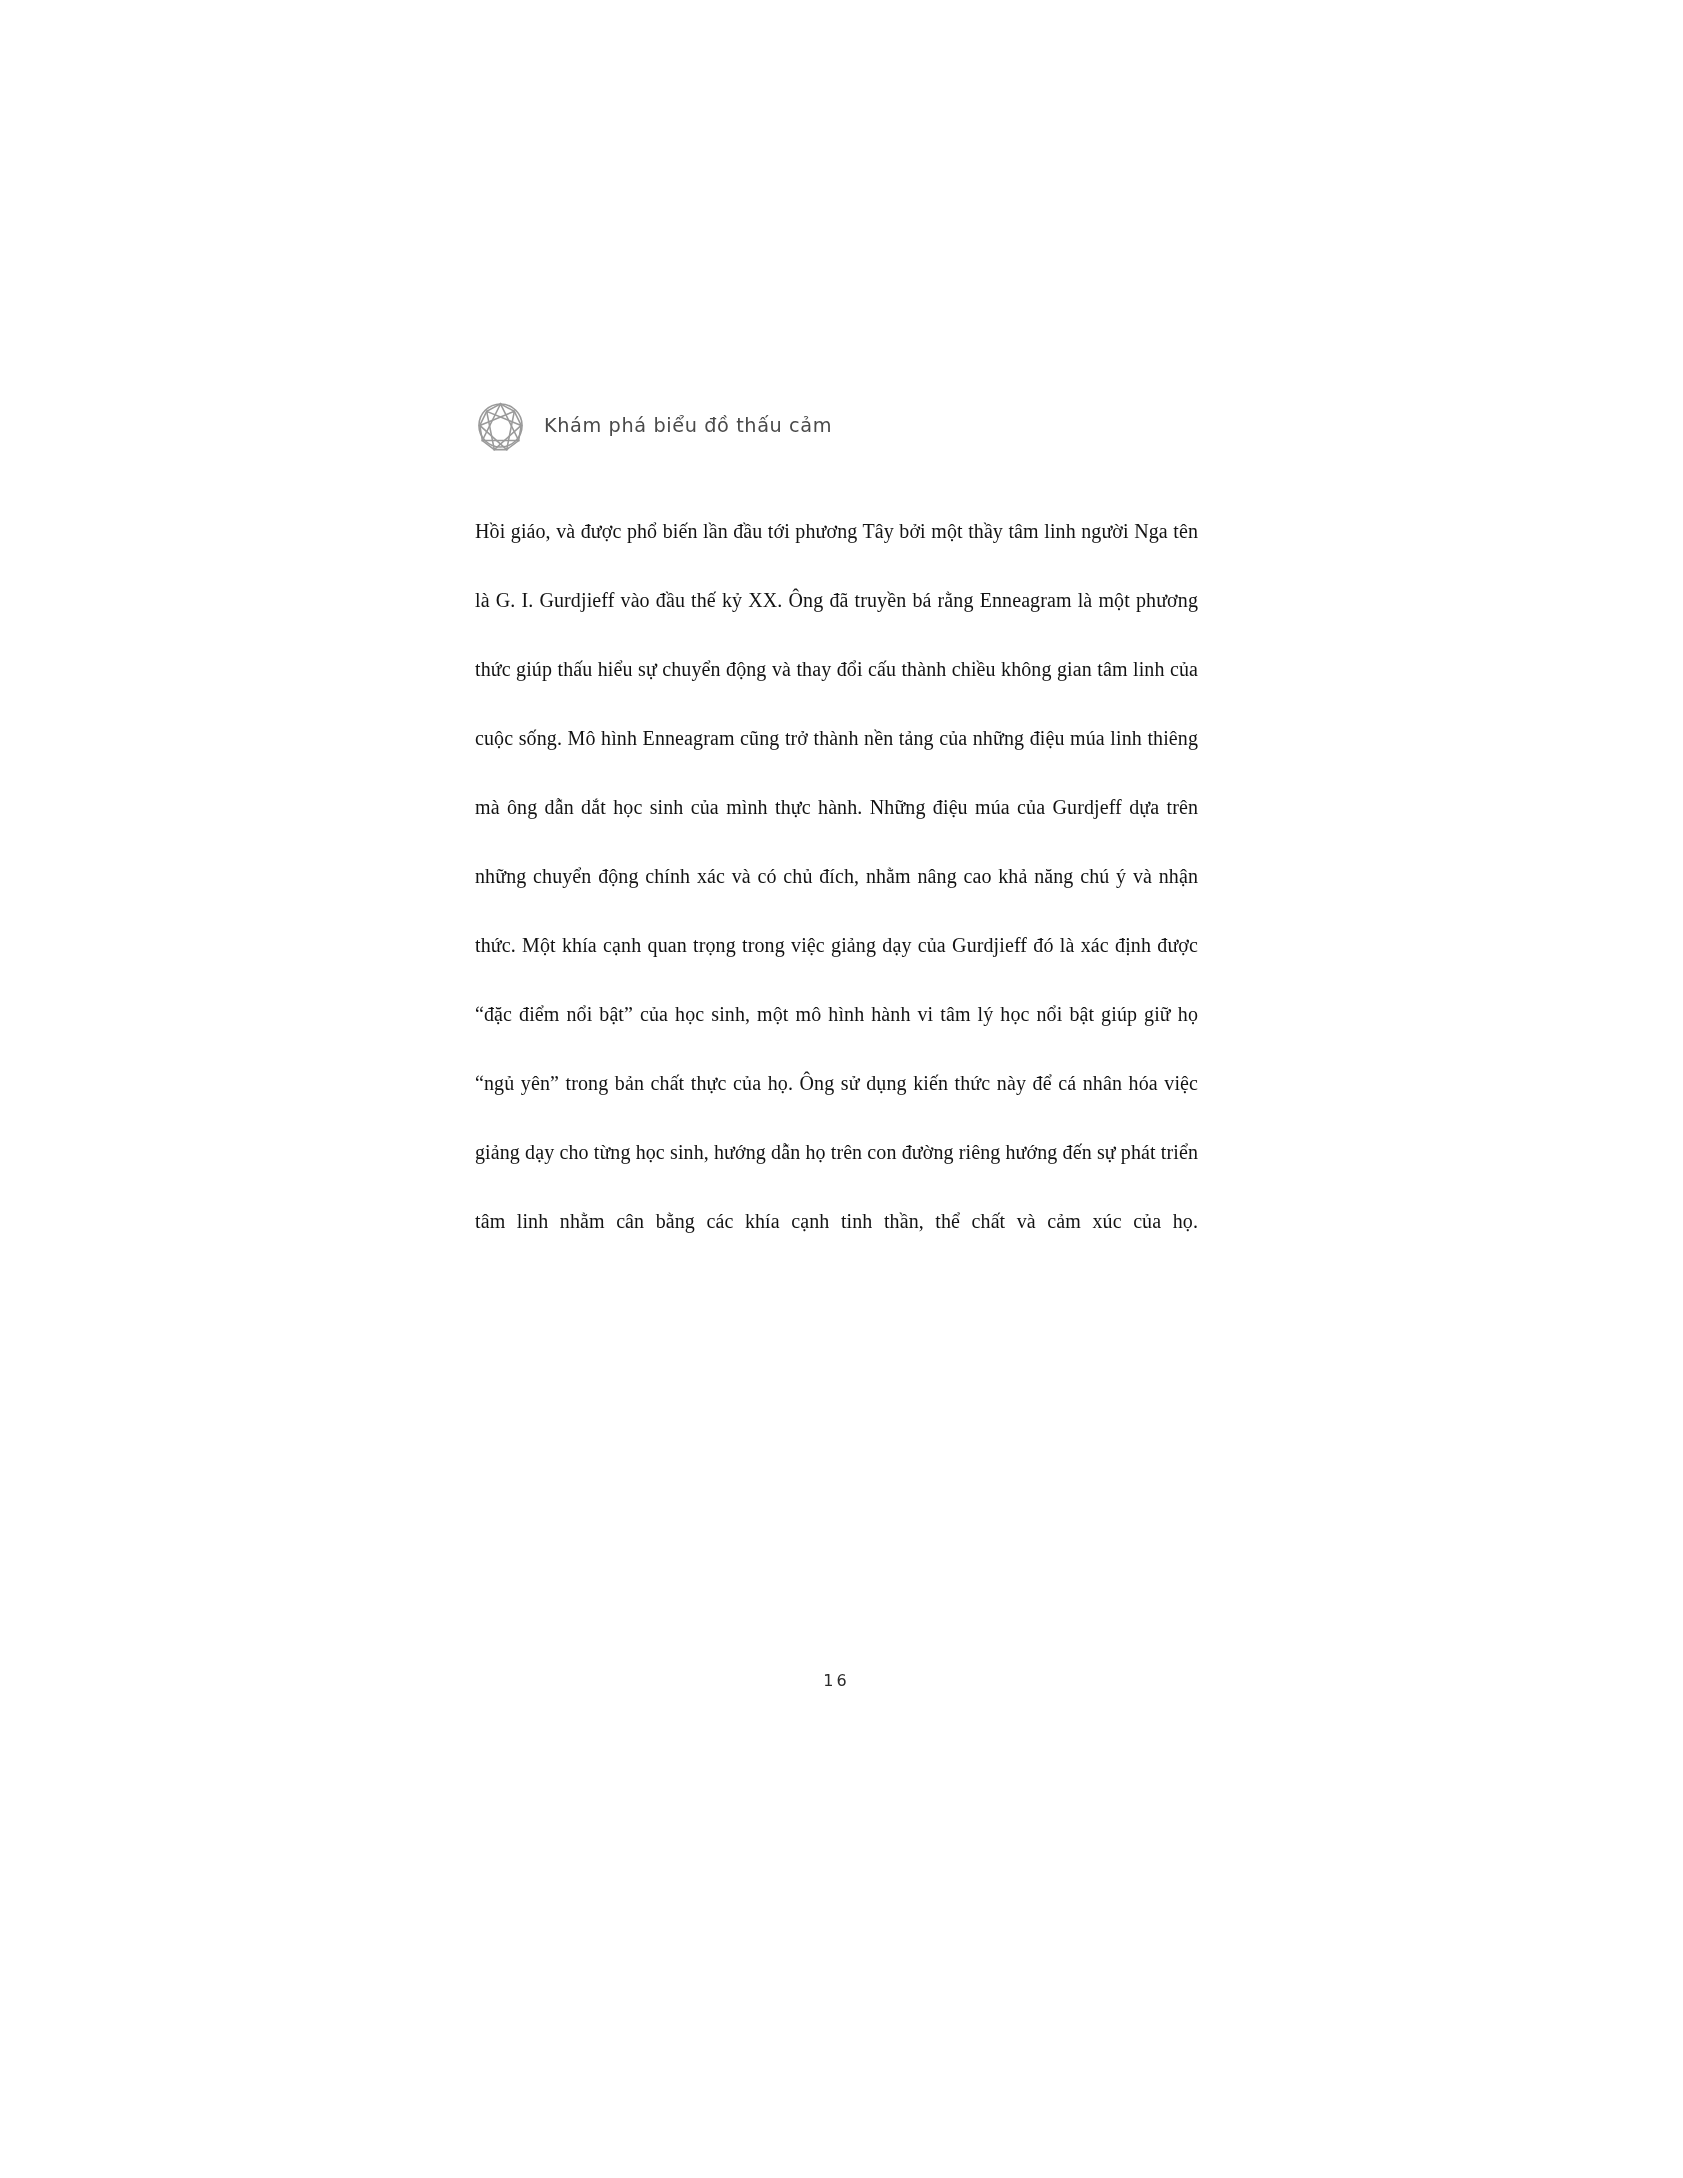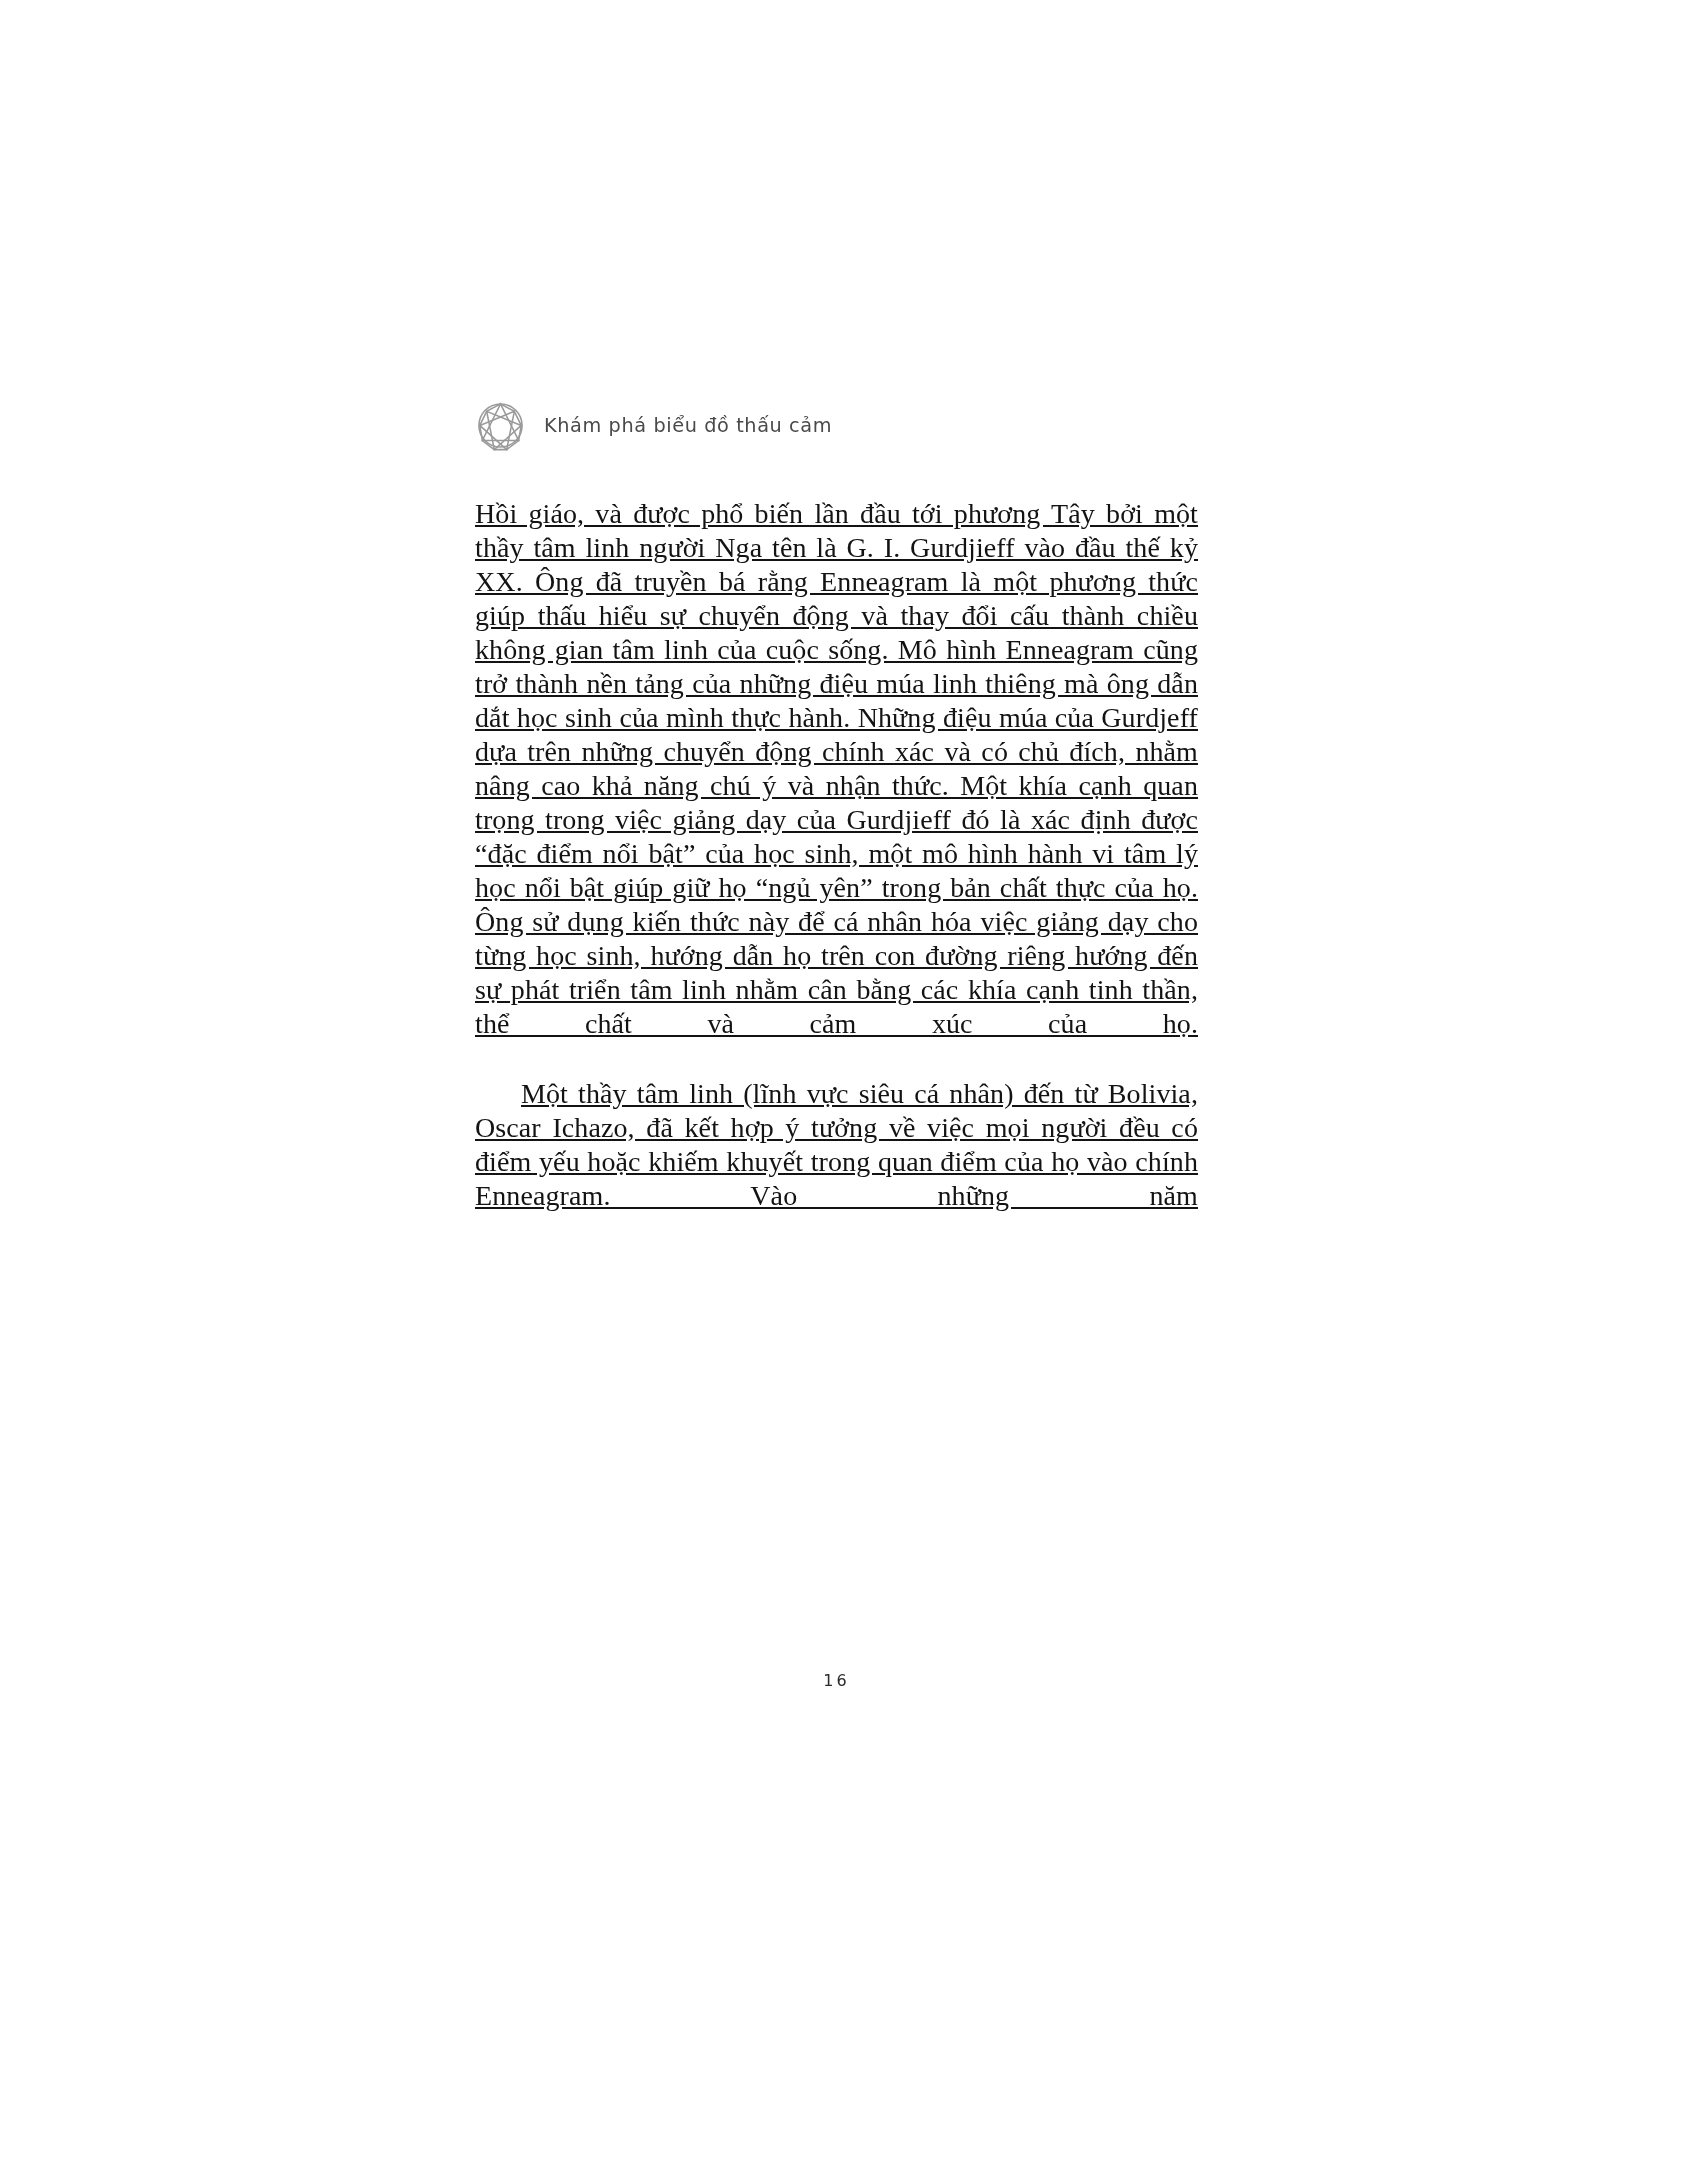--- a/index.html
+++ b/index.html
@@ -54,27 +54,26 @@
     font-family: "DejaVu Sans", sans-serif;
     font-size: 19.3px;
     letter-spacing: 0.6px;
     color: #4a4a4a;
     white-space: nowrap;
   }
 
   
   .body-text p {
     margin: 0;
-    font-size: 28px;
-    line-height: 34px;
+    font-size: 20px;
+    line-height: 69px;
     text-align: justify;
     text-justify: inter-word;
     color: #131313;
     letter-spacing: 0.1px;
-    text-decoration: underline;
   }
   .body-text p.indent {
     text-indent: 46px;
   }
   .body-text p + p {
     margin-top: 2px;
   }
   
   .body-text p::after {
     content: "";
@@ -112,21 +111,20 @@
             <polygon points="11.9,11.6 47.1,25.9 19.7,50.6"></polygon>
             <polygon points="40.1,11.6 32.3,50.6 4.9,25.9"></polygon>
           </g>
         </svg>
       </span>
       <span class="running-head-text">Khám phá biểu đồ thấu cảm</span>
     </div>
 
     <div class="body-text">
       <p>Hồi giáo, và được phổ biến lần đầu tới phương Tây bởi một thầy tâm linh người Nga tên là G. I. Gurdjieff vào đầu thế kỷ XX. Ông đã truyền bá rằng Enneagram là một phương thức giúp thấu hiểu sự chuyển động và thay đổi cấu thành chiều không gian tâm linh của cuộc sống. Mô hình Enneagram cũng trở thành nền tảng của những điệu múa linh thiêng mà ông dẫn dắt học sinh của mình thực hành. Những điệu múa của Gurdjeff dựa trên những chuyển động chính xác và có chủ đích, nhằm nâng cao khả năng chú ý và nhận thức. Một khía cạnh quan trọng trong việc giảng dạy của Gurdjieff đó là xác định được “đặc điểm nổi bật” của học sinh, một mô hình hành vi tâm lý học nổi bật giúp giữ họ “ngủ yên” trong bản chất thực của họ. Ông sử dụng kiến thức này để cá nhân hóa việc giảng dạy cho từng học sinh, hướng dẫn họ trên con đường riêng hướng đến sự phát triển tâm linh nhằm cân bằng các khía cạnh tinh thần, thể chất và cảm xúc của họ.</p>
-      <p class="indent">Một thầy tâm linh (lĩnh vực siêu cá nhân) đến từ Bolivia, Oscar Ichazo, đã kết hợp ý tưởng về việc mọi người đều có điểm yếu hoặc khiếm khuyết trong quan điểm của họ vào chính Enneagram. Vào những năm</p>
     </div>
 
   </div>
 
   <div class="folio">16</div>
 
 </div>
 
 
 </body></html>

